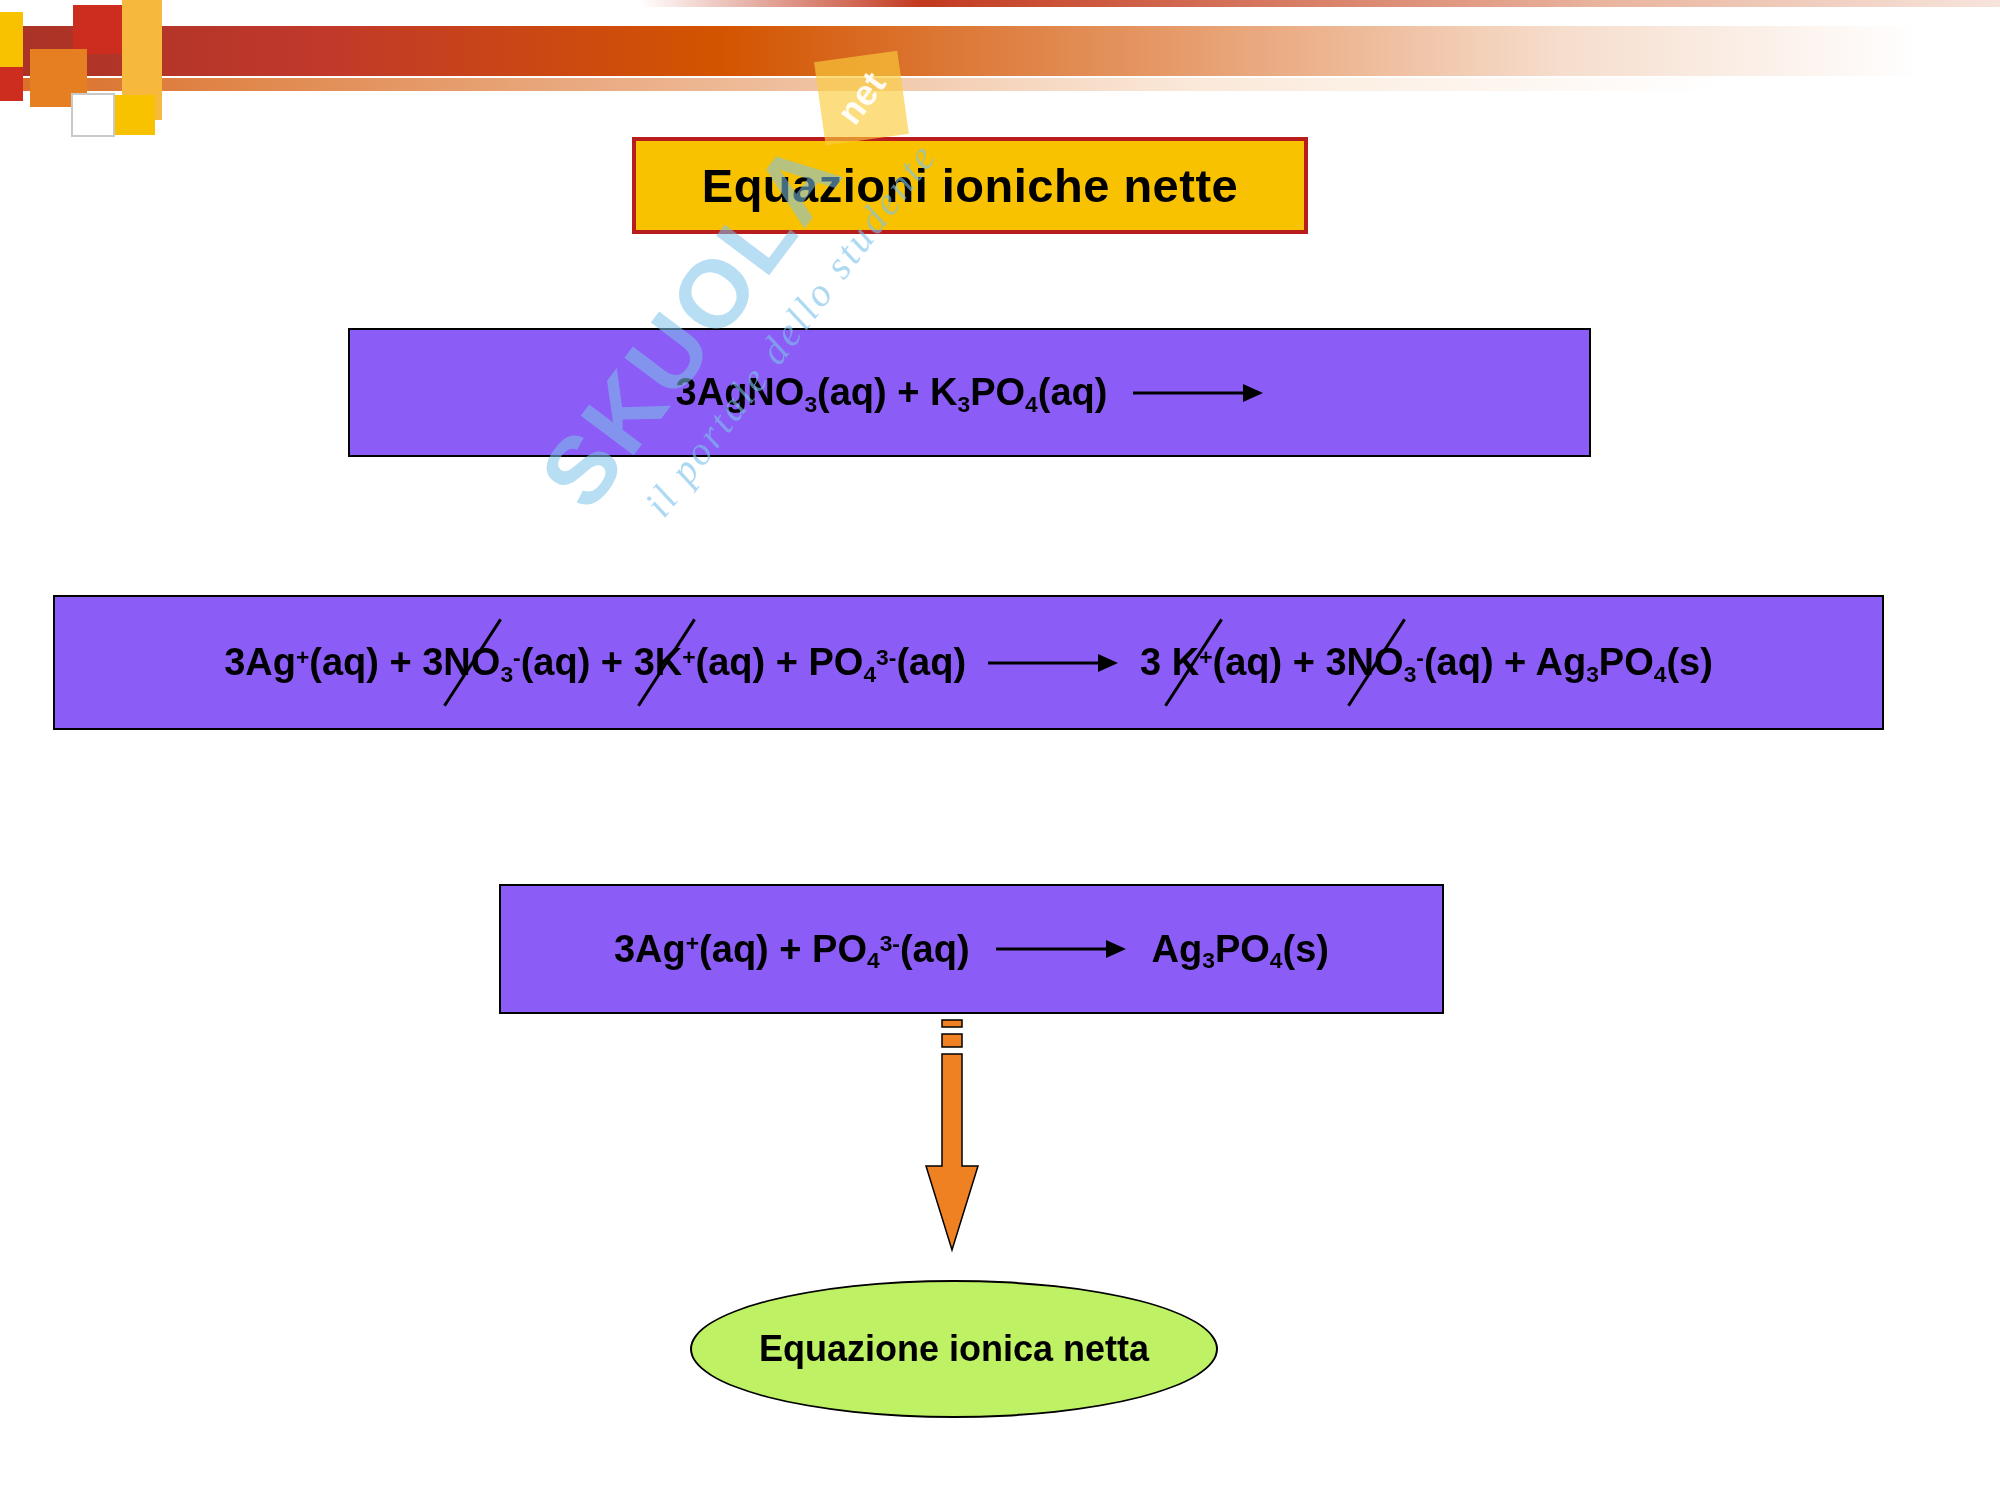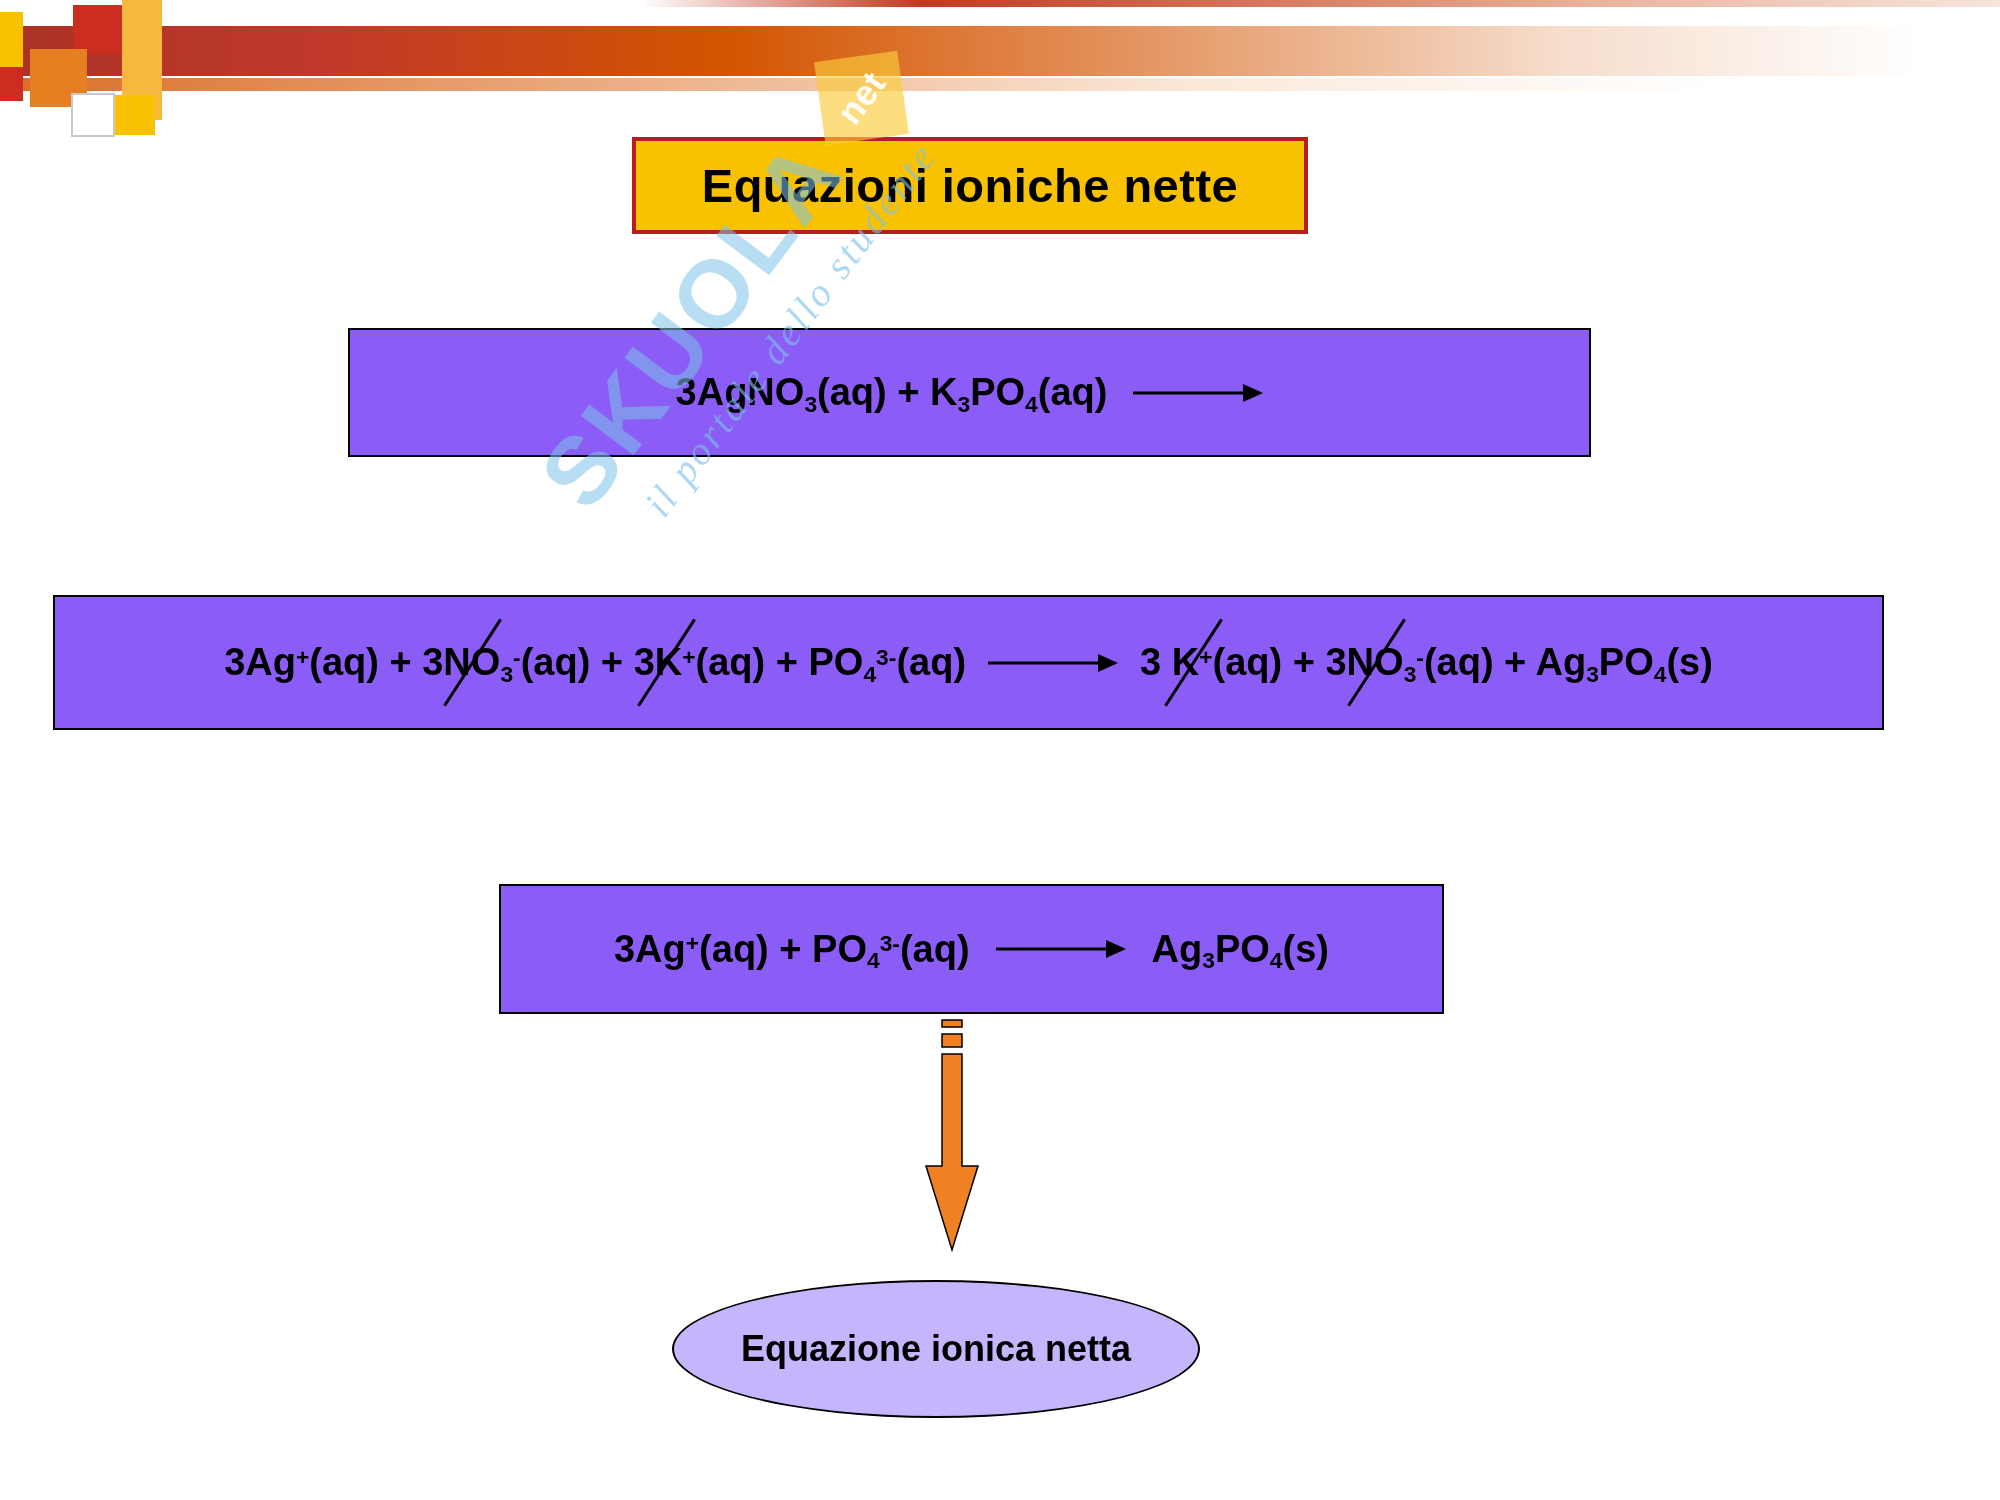--- a/index.html
+++ b/index.html
@@ -48,22 +48,22 @@
   sup{font-size:60%;vertical-align:baseline;position:relative;top:-.45em;font-weight:bold;}
   .rarrow{flex:0 0 auto;}
   .slashed{position:relative;display:inline-block;}
   .slashed::after{content:"";position:absolute;left:50%;top:-70%;height:240%;
     border-left:3px solid #000;transform:rotate(33deg);}
 
   
   .down-arrow{position:absolute;left:920px;top:1018px;z-index:2;}
 
   
-  .result-ellipse{position:absolute;left:672px;top:1280px;width:524px;height:134px;border-radius:50%;
-    background:#c4b5fd;border:2px solid #000;display:flex;align-items:center;justify-content:center;z-index:2;}
+  .result-ellipse{position:absolute;left:690px;top:1280px;width:524px;height:134px;border-radius:50%;
+    background:#bef264;border:2px solid #000;display:flex;align-items:center;justify-content:center;z-index:2;}
   .result-ellipse span{font-size:36px;font-weight:bold;color:#000;}
 </style>
 </head>
 <body>
 
 <div class="slide">
 
   <div class="banner-topline"></div>
   <div class="banner-band"></div>
   <div class="banner-band2"></div>

